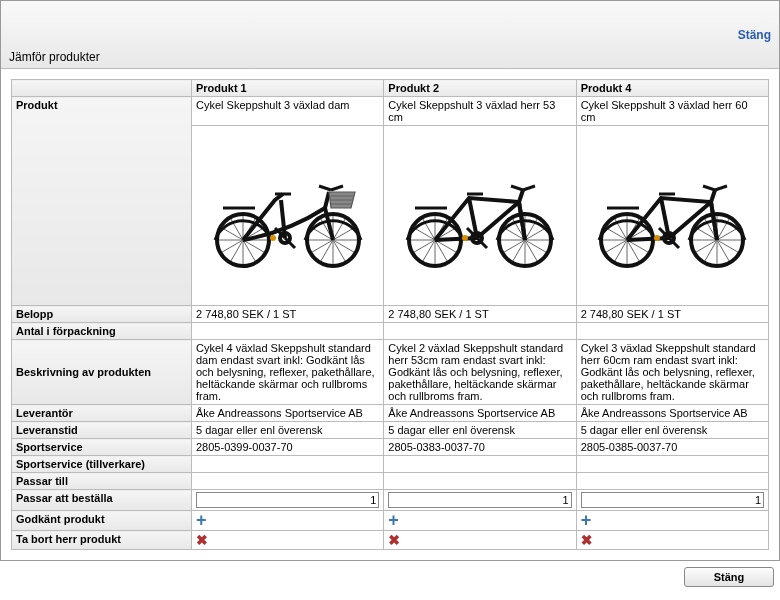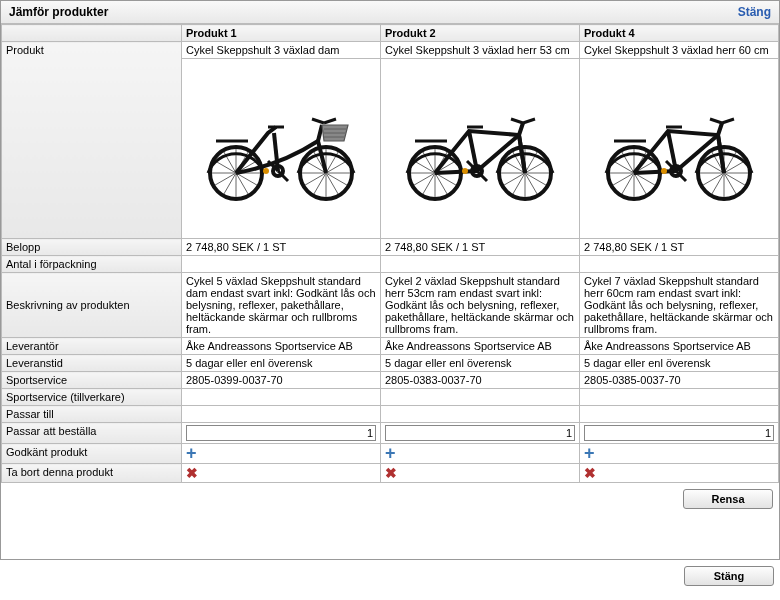--- a/index.html
+++ b/index.html
@@ -19,46 +19,46 @@
   }
   .dialog-header {
     display: flex;
     justify-content: space-between;
     align-items: center;
     background: linear-gradient(#f9f9f9, #e8e8e8);
     border-bottom: 1px solid #bbb;
     padding: 4px 8px;
     font-size: 12px;
   }
-  .dialog-header .title { font-weight: bold; }
+  .dialog-header .title { font-weight: normal; margin-top: 45px; }
   .dialog-header .close-link {
     color: #2a5db0;
     font-weight: bold;
     cursor: pointer;
   }
-  .content { padding: 0; }
+  .content { padding: 10px; }
   table.compare {
     width: 100%;
     border-collapse: collapse;
     table-layout: fixed;
   }
   table.compare th, table.compare td {
     border: 1px solid #bbb;
     padding: 2px 4px;
     text-align: left;
     vertical-align: top;
     font-size: 11px;
   }
   table.compare th {
     background: linear-gradient(#f7f7f7, #e9e9e9);
     font-weight: bold;
   }
   table.compare th.rowhead {
     background: linear-gradient(#f5f5f5, #e8e8e8);
-    font-weight: normal;
+    font-weight: bold;
     width: 180px;
   }
   table.compare td.img-cell {
     text-align: center;
     vertical-align: middle;
     height: 180px;
   }
   .qty-input {
     width: 100%;
     border: 1px solid #888;
@@ -293,23 +293,23 @@
 
       <tr>
         <th class="rowhead">Antal i förpackning</th>
         <td></td>
         <td></td>
         <td></td>
       </tr>
 
       <tr>
         <th class="rowhead" style="vertical-align:middle">Beskrivning av produkten</th>
-        <td>Cykel 5 växlad Skeppshult standard dam endast svart inkl: Godkänt lås och belysning, reflexer, pakethållare, heltäckande skärmar och rullbroms fram.</td>
+        <td>Cykel 4 växlad Skeppshult standard dam endast svart inkl: Godkänt lås och belysning, reflexer, pakethållare, heltäckande skärmar och rullbroms fram.</td>
         <td>Cykel 2 växlad Skeppshult standard herr 53cm ram endast svart inkl: Godkänt lås och belysning, reflexer, pakethållare, heltäckande skärmar och rullbroms fram.</td>
-        <td>Cykel 7 växlad Skeppshult standard herr 60cm ram endast svart inkl: Godkänt lås och belysning, reflexer, pakethållare, heltäckande skärmar och rullbroms fram.</td>
+        <td>Cykel 3 växlad Skeppshult standard herr 60cm ram endast svart inkl: Godkänt lås och belysning, reflexer, pakethållare, heltäckande skärmar och rullbroms fram.</td>
       </tr>
 
       <tr>
         <th class="rowhead">Leverantör</th>
         <td>Åke Andreassons Sportservice AB</td>
         <td>Åke Andreassons Sportservice AB</td>
         <td>Åke Andreassons Sportservice AB</td>
       </tr>
 
       <tr>
@@ -348,29 +348,26 @@
       </tr>
 
       <tr>
         <th class="rowhead">Godkänt produkt</th>
         <td class="icon-cell"><span class="plus-icon">+</span></td>
         <td class="icon-cell"><span class="plus-icon">+</span></td>
         <td class="icon-cell"><span class="plus-icon">+</span></td>
       </tr>
 
       <tr>
-        <th class="rowhead">Ta bort denna produkt</th>
+        <th class="rowhead">Ta bort herr produkt</th>
         <td class="icon-cell"><span class="cross-icon">✖</span></td>
         <td class="icon-cell"><span class="cross-icon">✖</span></td>
         <td class="icon-cell"><span class="cross-icon">✖</span></td>
       </tr>
     </tbody>
       </table>
 
-    <div class="button-row">
-      <button class="btn">Rensa</button>
-    </div>
   </div>
 </div>
 
 <div class="footer-bar">
   <button class="btn">Stäng</button>
 </div>
 
 </body></html>

